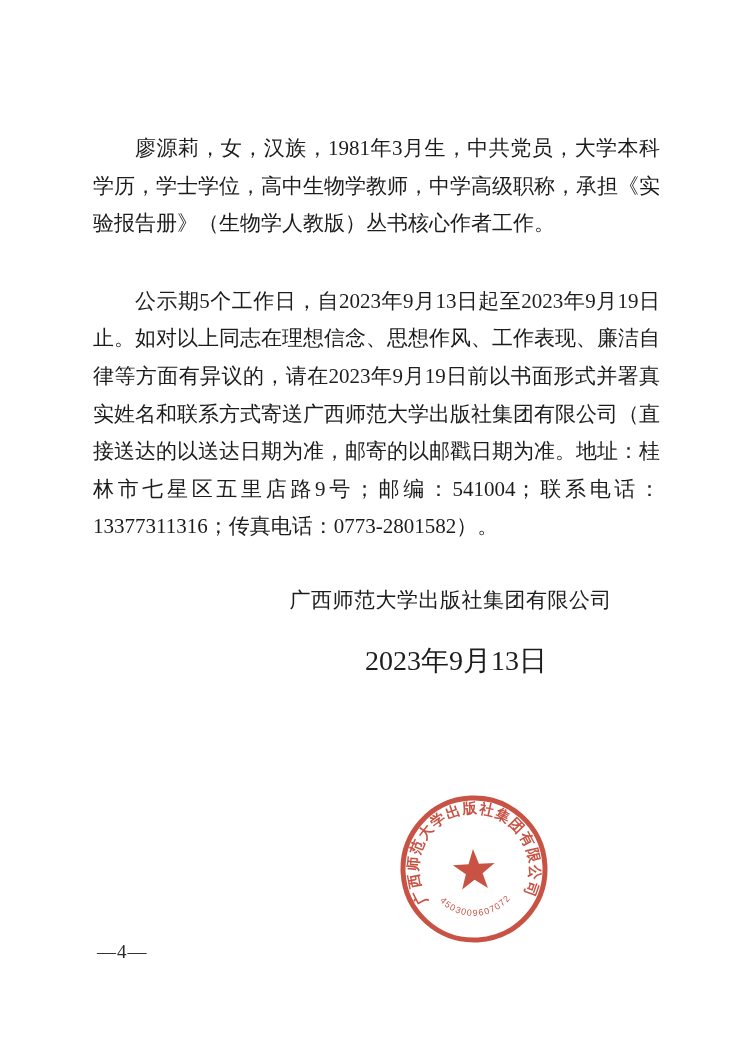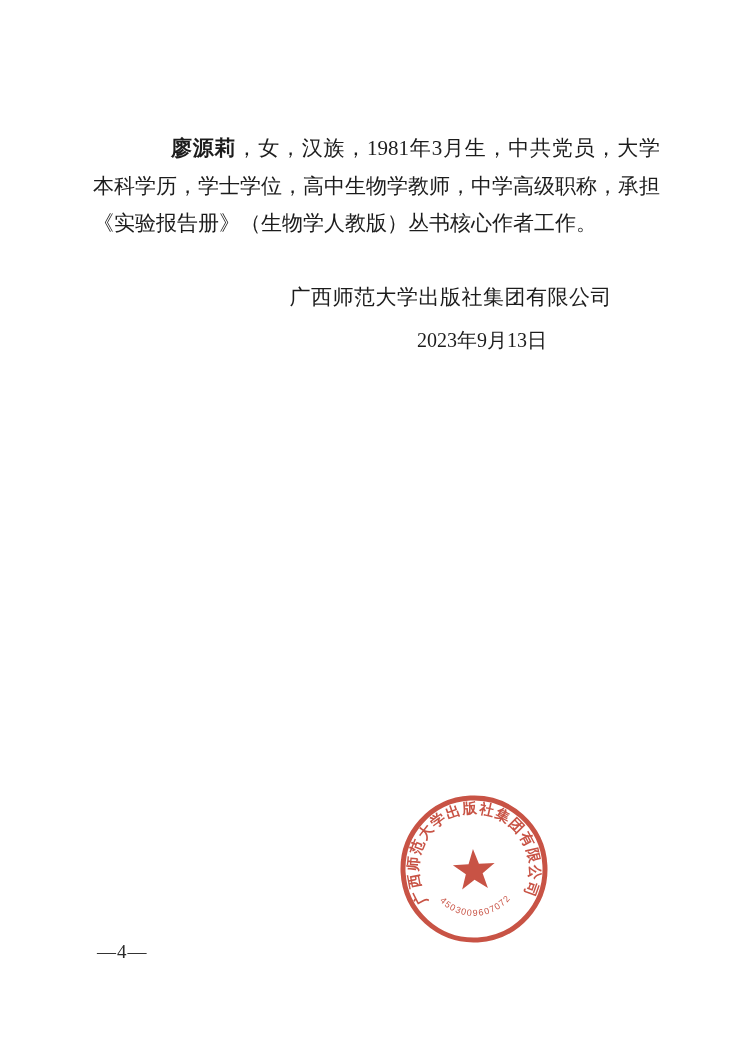--- a/index.html
+++ b/index.html
@@ -23,39 +23,38 @@
     font-size: 21px;
     line-height: 37.6px;
     color: #1c1c1c;
     text-align: justify;
   }
   .doc-body p {
     margin: 0;
     text-indent: 2em;
   }
   p.person-paragraph b {
-    font-weight: bold;
-    margin-left: 36px;
+    font-weight: normal;
   }
   p.notice-paragraph {
     margin-top: 40px;
   }
   .signature-block {
     margin-top: 36px;
     text-align: right;
   }
   .sig-org {
     padding-right: 48px;
     font-size: 21px;
     letter-spacing: 0.5px;
   }
   .sig-date {
     padding-right: 113px;
-    margin-top: 6px;
-    font-size: 20px;
+    margin-top: 22px;
+    font-size: 28px;
   }
   .page-number {
     position: absolute;
     left: 97px;
     top: 941px;
     font-size: 19px;
     letter-spacing: 1px;
     color: #2a2a2a;
   }
   .seal {
@@ -95,20 +94,21 @@
 <body>
 
 <div class="page">
 
   <div class="doc-body">
 
     <p class="person-paragraph"><b>廖源莉</b><span>，女，汉族，1981年3月生，中共党员，大学本科学历，学士学位，高中生物学教师，中学高级职称，承担《实验报告册》（生物学人教版）丛书核心作者工作。</span></p>
 
 
 
+    <p class="notice-paragraph">公示期5个工作日，自2023年9月13日起至2023年9月19日止。如对以上同志在理想信念、思想作风、工作表现、廉洁自律等方面有异议的，请在2023年9月19日前以书面形式并署真实姓名和联系方式寄送广西师范大学出版社集团有限公司（直接送达的以送达日期为准，邮寄的以邮戳日期为准。地址：桂林市七星区五里店路9号；邮编：541004；联系电话：13377311316；传真电话：0773-2801582）。</p>
 
 
     <div class="signature-block">
       <div class="sig-org">广西师范大学出版社集团有限公司</div>
       <div class="sig-date">2023年9月13日</div>
     </div>
 
   </div>
 
   <svg class="seal" viewBox="0 0 150 150">

